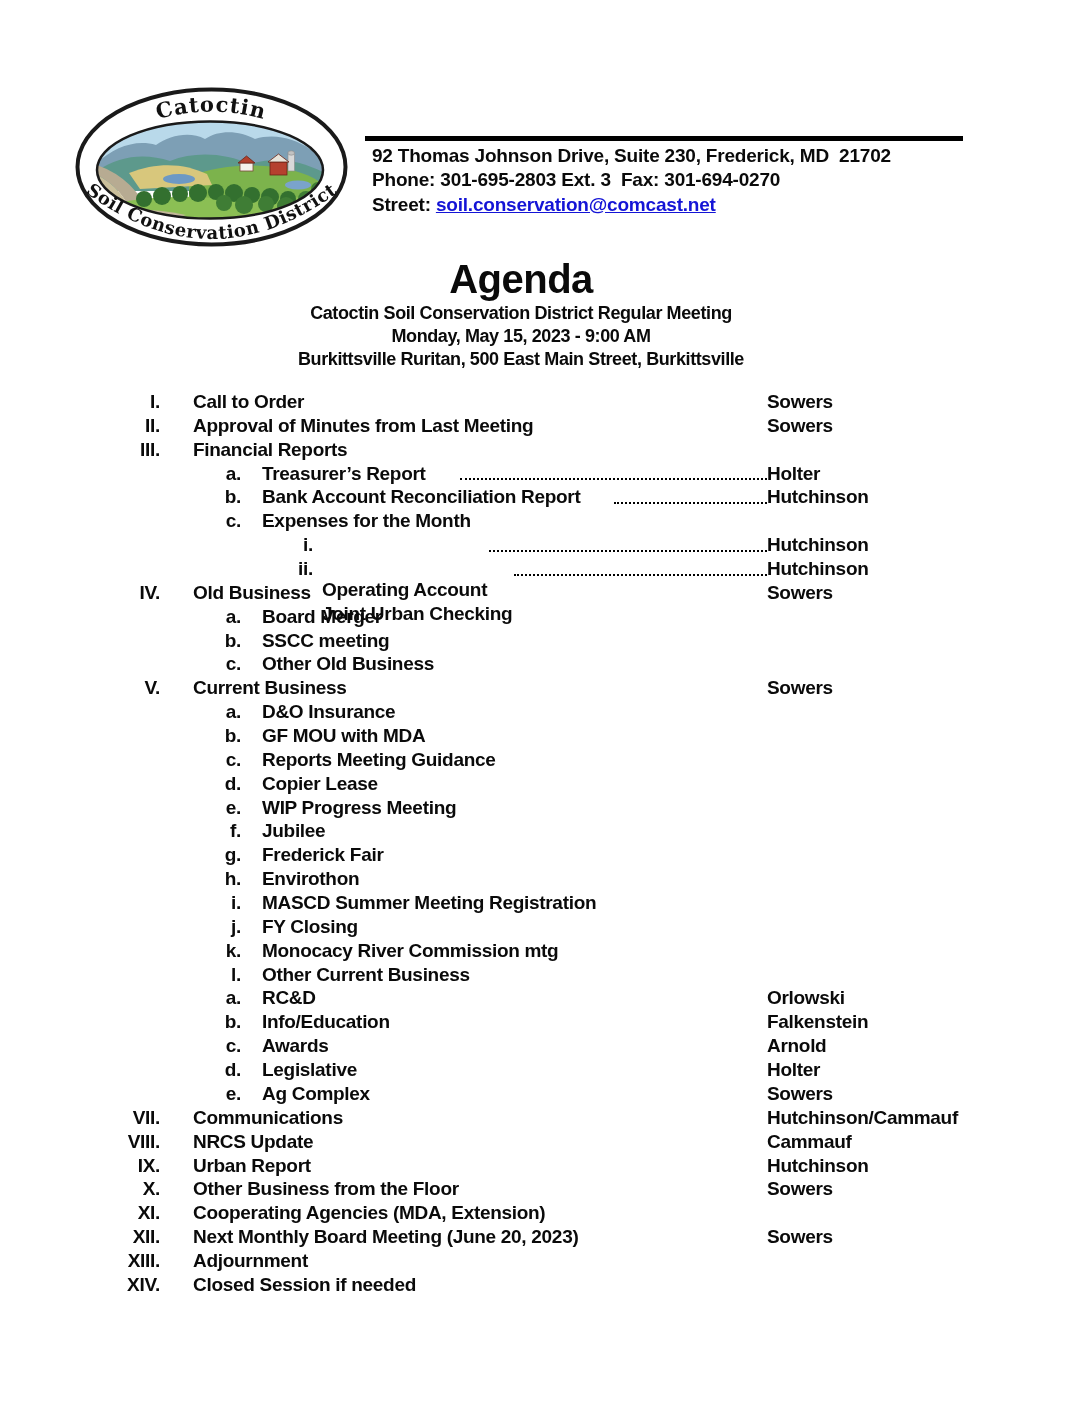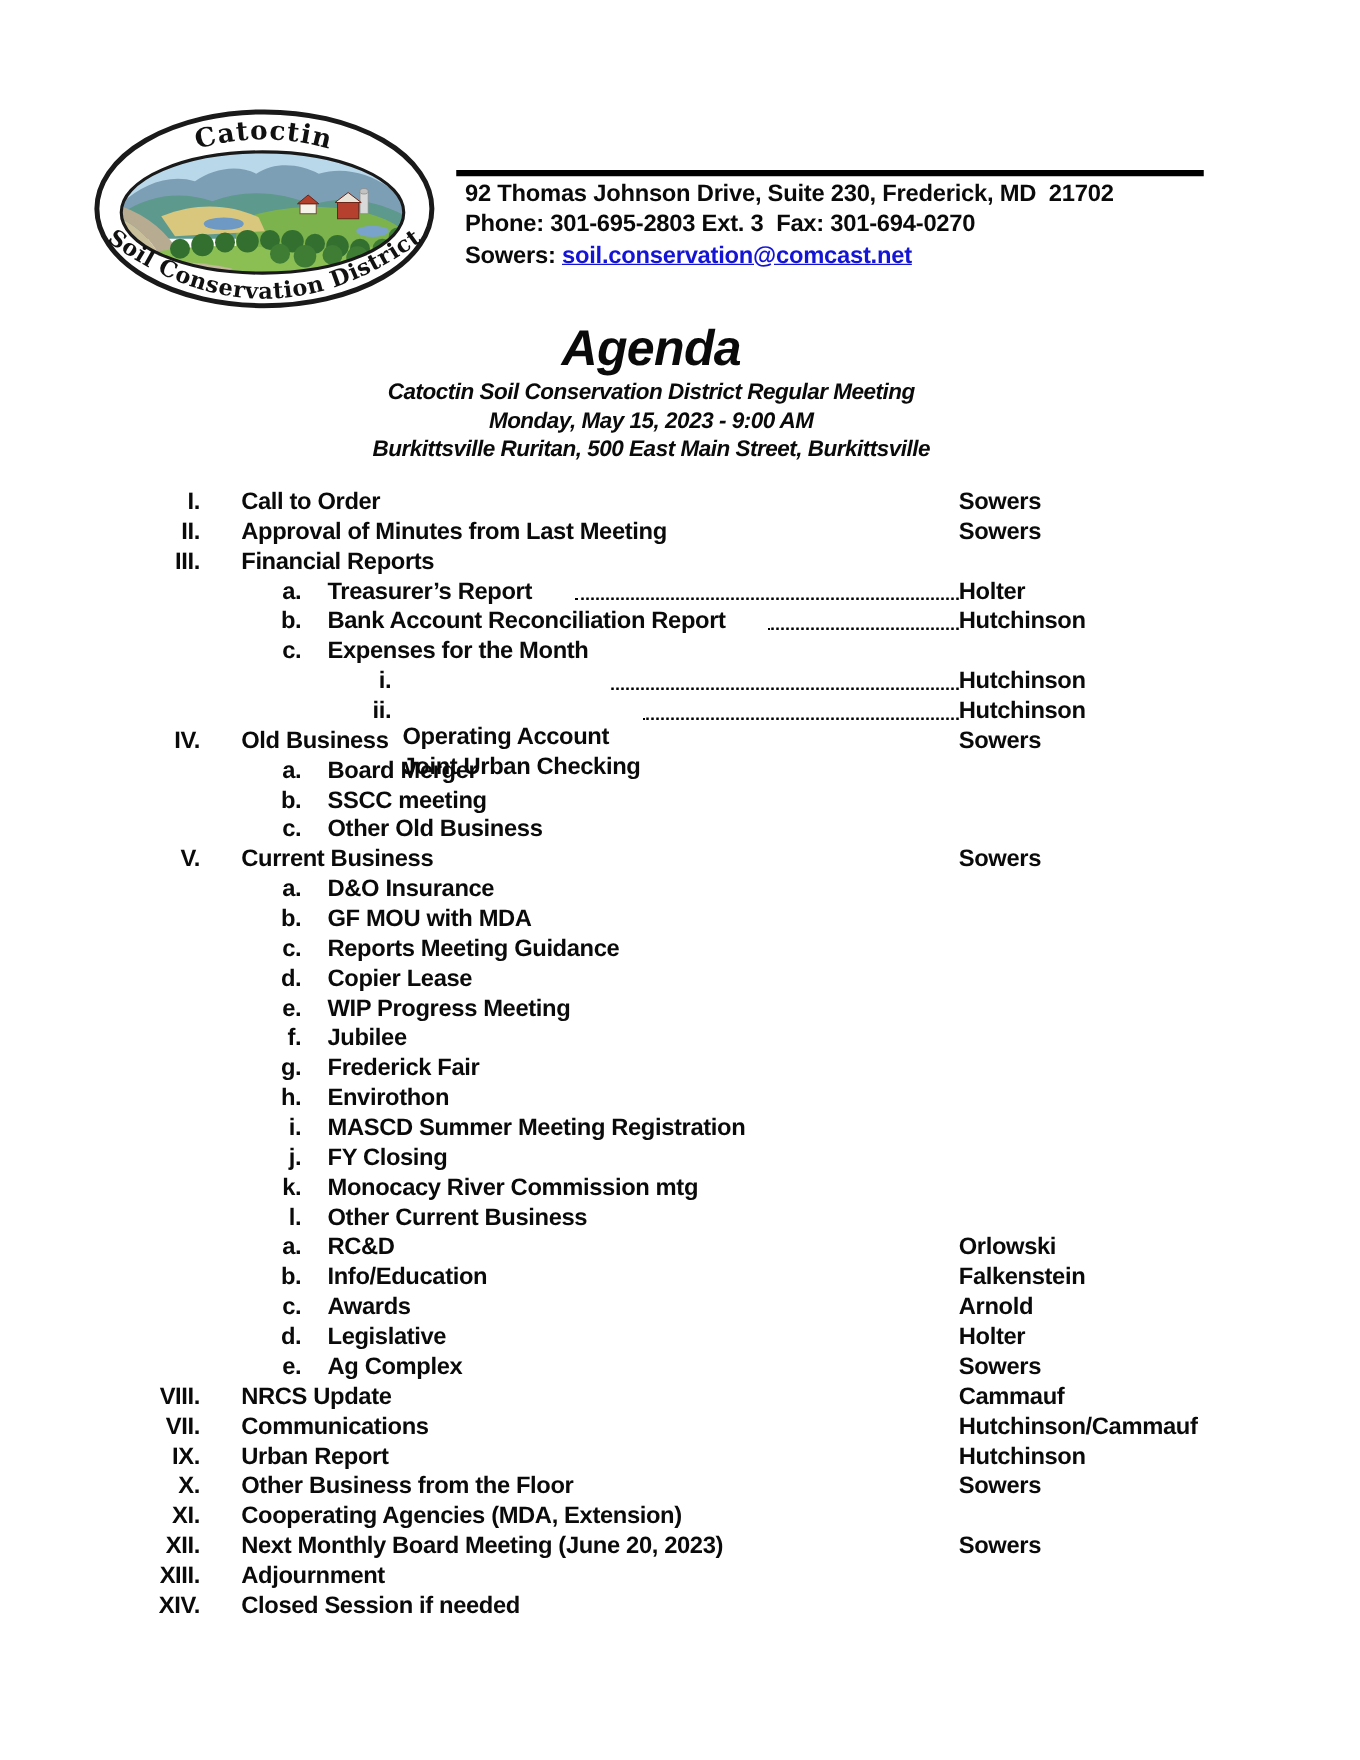--- a/index.html
+++ b/index.html
@@ -12,21 +12,21 @@
     color:#0a0a0a;
     overflow:hidden;
   }
   
   .logo{position:absolute;left:74px;top:87px;width:275px;height:160px;}
   .hrule{position:absolute;left:365px;top:136px;width:598px;height:5px;background:#000;}
   .contact{position:absolute;left:372px;top:144px;font-size:19px;line-height:24.3px;letter-spacing:-0.2px;}
   .contact .line{white-space:pre;}
   .email-link{color:#1414d6;text-decoration:underline;cursor:pointer;}
   
-  .title-block{position:absolute;left:0;top:256px;width:1042px;text-align:center;font-style:italic;}
+  .title-block{position:absolute;left:0;top:256px;width:1042px;text-align:center;}
   .doc-title{font-size:40px;line-height:46px;margin:0;font-weight:700;letter-spacing:-0.5px;}
   .sub{font-size:18px;line-height:23px;letter-spacing:-0.4px;}
   
   .agenda{position:absolute;left:0;top:390px;width:968px;}
   .row{display:flex;height:23.87px;line-height:23.87px;font-size:19px;letter-spacing:-0.3px;}
   .marker{flex:none;text-align:right;white-space:pre;}
   .mid{flex:none;display:flex;}
   .text{white-space:nowrap;}
   .leader{flex:1 1 auto;position:relative;}
   .leader::after{content:"";position:absolute;left:2px;right:0;bottom:5px;border-bottom:2.4px dotted #000;}
@@ -95,21 +95,21 @@
     </text>
     <text class="logo-text" font-size="18" letter-spacing="0.5">
       <textPath href="#botArc" startOffset="50%" text-anchor="middle">Soil Conservation District</textPath>
     </text>
   </svg>
 
   <div class="hrule"></div>
   <div class="contact">
     <div class="line">92 Thomas Johnson Drive, Suite 230, Frederick, MD  21702</div>
     <div class="line">Phone: 301-695-2803 Ext. 3  Fax: 301-694-0270</div>
-    <div class="line"><span>Sowers: </span><a class="email-link">soil.conservation@comcast.net</a></div>
+    <div class="line"><span>Street: </span><a class="email-link">soil.conservation@comcast.net</a></div>
   </div>
 
   <div class="title-block">
     <h1 class="doc-title">Agenda</h1>
     <div class="sub">Catoctin Soil Conservation District Regular Meeting</div>
     <div class="sub">Monday, May 15, 2023 - 9:00 AM</div>
     <div class="sub">Burkittsville Ruritan, 500 East Main Street, Burkittsville</div>
   </div>
 
   <div class="agenda" id="agenda-list">
@@ -378,35 +378,35 @@
   <div class="row l2">
     <span class="marker">e.</span>
     <span class="mid">
       <span class="text">Ag Complex</span>
 
     </span>
     <span class="name">Sowers</span>
   </div>
 
   <div class="row l1">
+    <span class="marker">VII.</span>
+    <span class="mid">
+      <span class="text">Communications</span>
+
+    </span>
+    <span class="name">Hutchinson/Cammauf</span>
+  </div>
+
+  <div class="row l1">
     <span class="marker">VIII.</span>
     <span class="mid">
       <span class="text">NRCS Update</span>
 
     </span>
     <span class="name">Cammauf</span>
-  </div>
-
-  <div class="row l1">
-    <span class="marker">VII.</span>
-    <span class="mid">
-      <span class="text">Communications</span>
-
-    </span>
-    <span class="name">Hutchinson/Cammauf</span>
   </div>
 
   <div class="row l1">
     <span class="marker">IX.</span>
     <span class="mid">
       <span class="text">Urban Report</span>
 
     </span>
     <span class="name">Hutchinson</span>
   </div>

